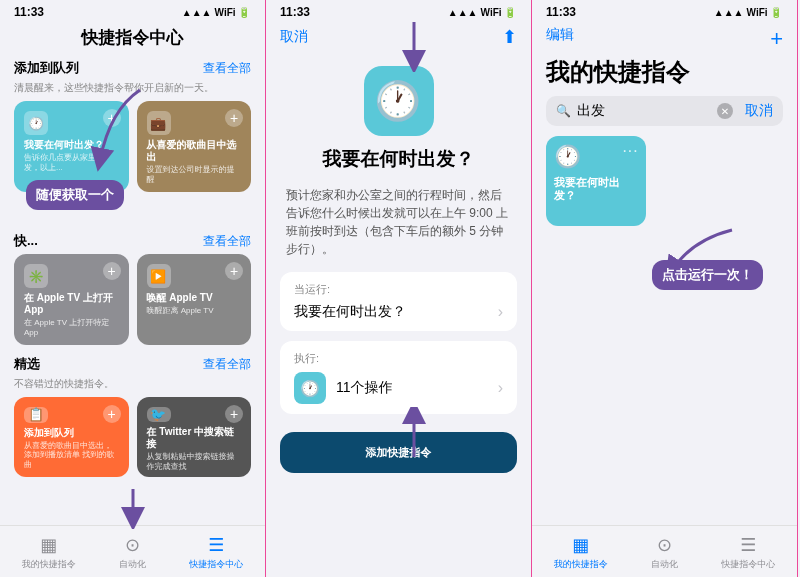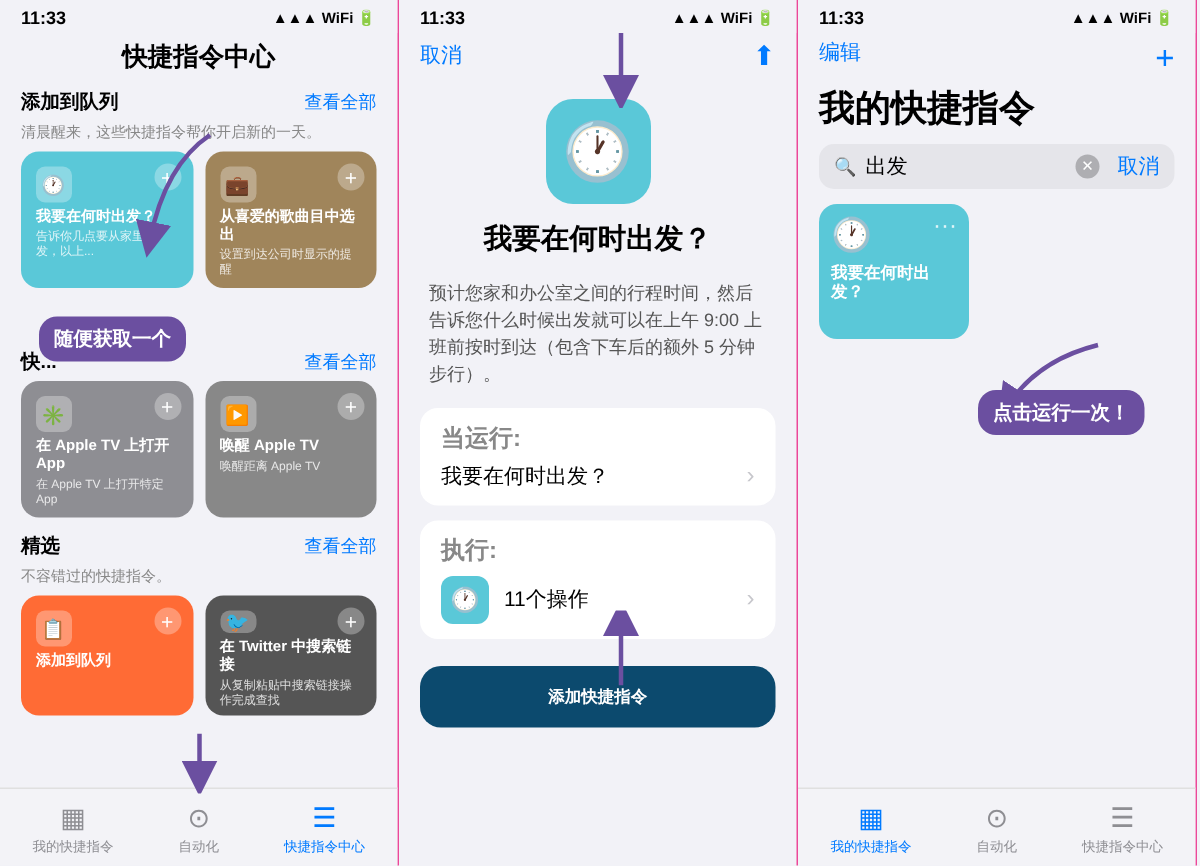--- a/index.html
+++ b/index.html
@@ -198,21 +198,21 @@
       padding: 0 20px 14px;
       line-height: 1.5;
     }
 
     .p2-section {
       background: #fff;
       border-radius: 12px;
       margin: 0 14px 10px;
       padding: 10px 14px;
     }
-    .p2-section-label { font-size: 16px; color: #888; margin-bottom: 6px; font-weight: 700; }
+    .p2-section-label { font-size: 11px; color: #888; margin-bottom: 6px; font-weight: 400; }
     .p2-row {
       display: flex;
       align-items: center;
       justify-content: space-between;
       font-size: 14px;
       color: #000;
     }
     .p2-row-chevron { color: #c7c7cc; font-size: 16px; }
 
     .execute-row {
@@ -338,21 +338,21 @@
       <div class="card-subtitle">告诉你几点要从家里出发，以上...</div>
     </div>
     <div class="card card-brown" style="position:relative;">
       <div class="card-icon">💼</div>
       <div class="card-plus">+</div>
       <div class="card-title">从喜爱的歌曲目中选出</div>
       <div class="card-subtitle">设置到达公司时显示的提醒</div>
     </div>
   </div>
 
-  <div class="balloon" style="left:26px; top:211px; font-size:13px;">随便获取一个</div>
+  <div class="balloon" style="left:26px; top:180px; font-size:13px;">随便获取一个</div>
 
   <svg class="arrow-overlay" style="position:absolute;top:80px;left:80px;width:80px;height:100px;z-index:8;">
     <defs>
       <marker id="ah1" markerWidth="8" markerHeight="8" refX="4" refY="4" orient="auto">
         <path d="M0,0 L8,4 L0,8 Z" fill="#6b4fa0"></path>
       </marker>
     </defs>
     <path d="M60,10 Q30,30 20,80" stroke="#6b4fa0" stroke-width="3" fill="none" marker-end="url(#ah1)"></path>
   </svg>
 
@@ -379,20 +379,21 @@
   <div class="section-header">
     <span class="section-title">精选</span>
     <span class="section-link">查看全部</span>
   </div>
   <div class="section-desc">不容错过的快捷指令。</div>
   <div class="cards-row">
     <div class="card card-red-orange" style="height:75px;">
       <div class="card-icon">📋</div>
       <div class="card-plus">+</div>
       <div class="card-title">添加到队列</div>
+      <div class="card-subtitle">从喜爱的歌曲目中选出，添加到播放清单 找到的歌曲</div>
     </div>
     <div class="card card-twitter" style="height:75px;">
       <div class="card-icon">🐦</div>
       <div class="card-plus">+</div>
       <div class="card-title">在 Twitter 中搜索链接</div>
       <div class="card-subtitle">从复制粘贴中搜索链接操作完成查找</div>
     </div>
   </div>
 
 

